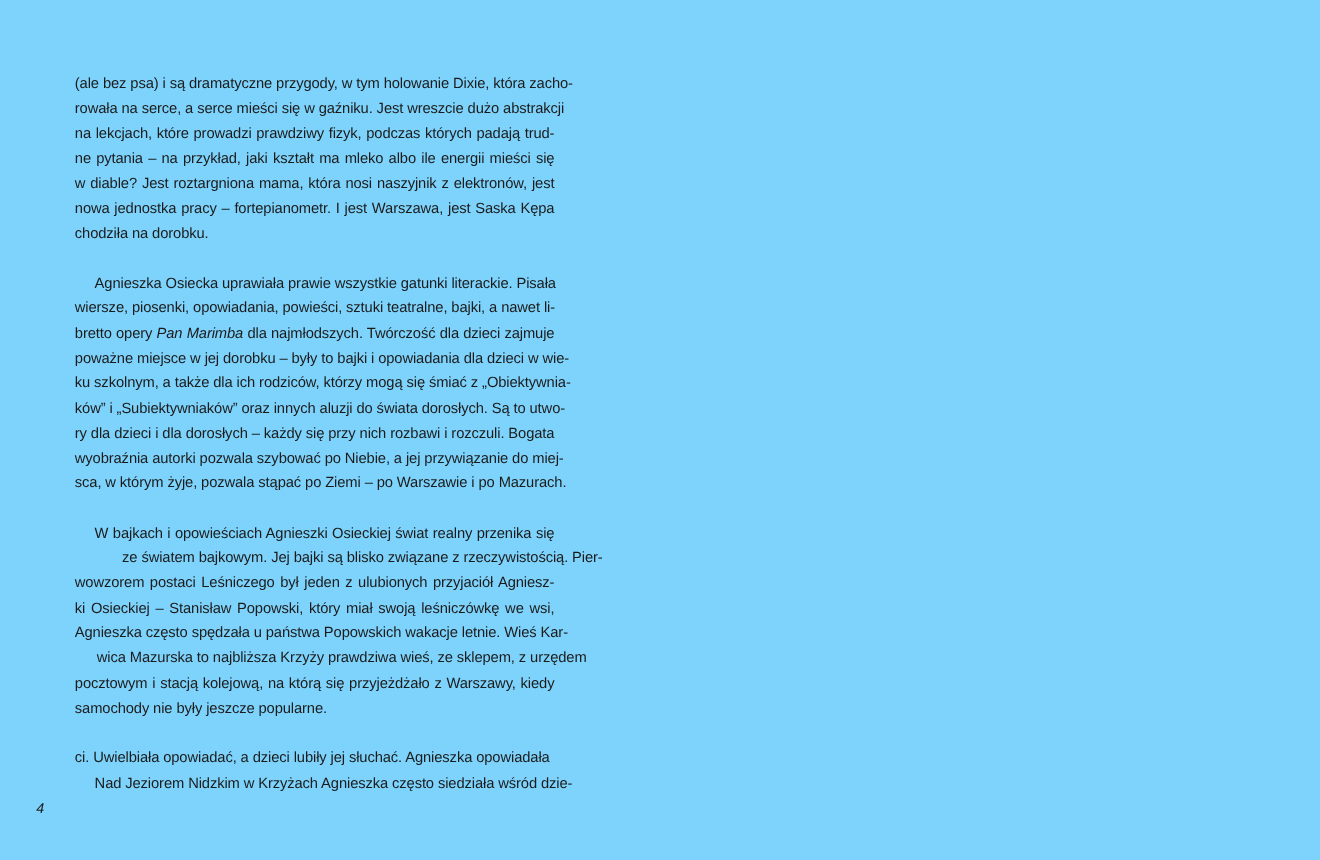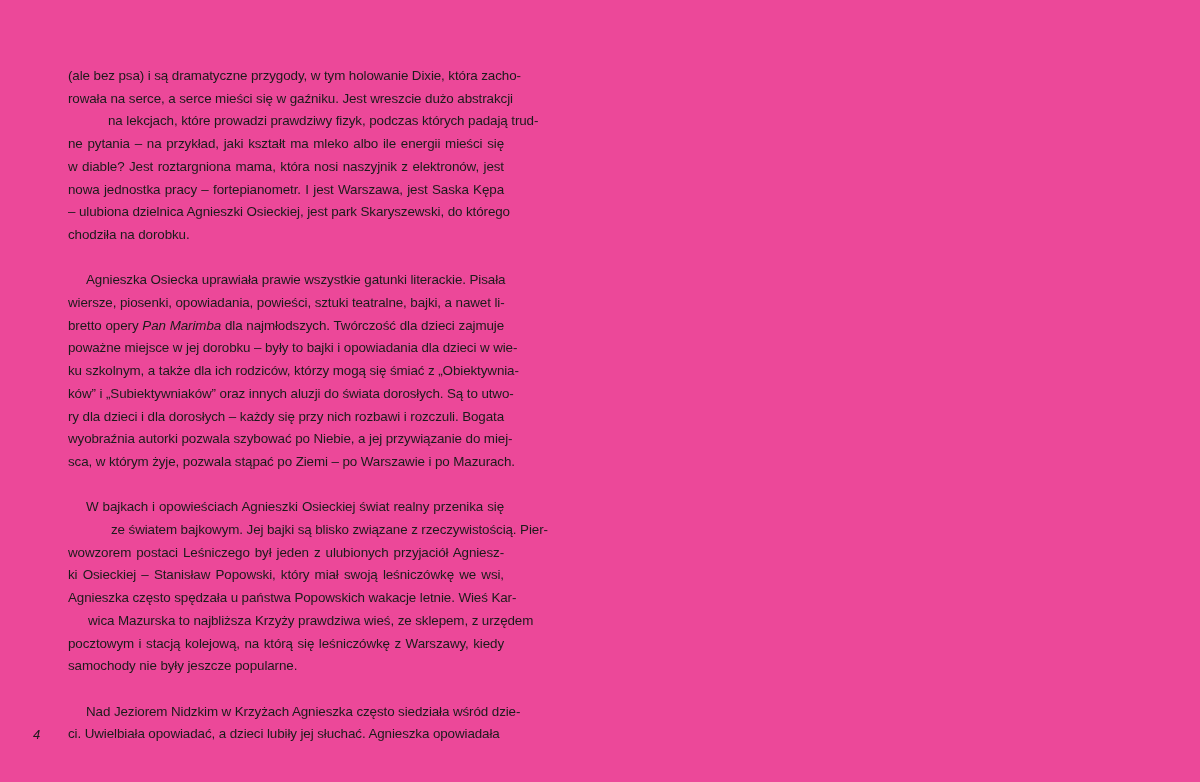--- a/index.html
+++ b/index.html
@@ -1,18 +1,18 @@
 <!DOCTYPE html>
 <html><head>
   <meta charset="utf-8">
   <style>
     html, body { margin: 0; padding: 0; background: #ffffff; }
     body { width: 1200px; height: 782px; position: relative; overflow: hidden; }
     .page {
-      position: absolute; top: 0; height: 782px; background: #ec4899;
+      position: absolute; top: 0; height: 782px; background: #7dd3fc;
     }
     .page-left { left: 0; width: 600px; }
     .page-right { left: 600px; width: 600px; }
     .col {
       position: absolute;
       width: 436px;
       font-family: "Liberation Sans", sans-serif;
       font-size: 13.4px;
       line-height: 22.7px;
       color: #1b1b1b;
@@ -33,51 +33,50 @@
     }
   </style>
 </head>
 <body>
 
 <div class="page page-left">
   <div class="col col-left" id="left-col">
       <p class="para">
         <span class="line" style="text-indent: 0px;">(ale bez psa) i są dramatyczne przygody, w tym holowanie Dixie, która zacho-</span>
         <span class="line" style="text-indent: 0px;">rowała na serce, a serce mieści się w gaźniku. Jest wreszcie dużo abstrakcji</span>
-        <span class="line" style="text-indent: 0px; margin-left: 40px;">na lekcjach, które prowadzi prawdziwy fizyk, podczas których padają trud-</span>
+        <span class="line" style="text-indent: 0px;">na lekcjach, które prowadzi prawdziwy fizyk, podczas których padają trud-</span>
         <span class="line" style="text-indent: 0px;">ne pytania – na przykład, jaki kształt ma mleko albo ile energii mieści się</span>
         <span class="line" style="text-indent: 0px;">w diable? Jest roztargniona mama, która nosi naszyjnik z elektronów, jest</span>
         <span class="line" style="text-indent: 0px;">nowa jednostka pracy – fortepianometr. I jest Warszawa, jest Saska Kępa</span>
-        <span class="line" style="text-indent: 0px;">– ulubiona dzielnica Agnieszki Osieckiej, jest park Skaryszewski, do którego</span>
         <span class="line last" style="text-indent: 0px;">chodziła na dorobku.</span>
       </p>
       <p class="para indent gap">
         <span class="line" style="text-indent: 18px;">Agnieszka Osiecka uprawiała prawie wszystkie gatunki literackie. Pisała</span>
         <span class="line" style="text-indent: 0px;">wiersze, piosenki, opowiadania, powieści, sztuki teatralne, bajki, a nawet li-</span>
         <span class="line" style="text-indent: 0px;">bretto opery <i>Pan Marimba</i> dla najmłodszych. Twórczość dla dzieci zajmuje</span>
         <span class="line" style="text-indent: 0px;">poważne miejsce w jej dorobku – były to bajki i opowiadania dla dzieci w wie-</span>
         <span class="line" style="text-indent: 0px;">ku szkolnym, a także dla ich rodziców, którzy mogą się śmiać z „Obiektywnia-</span>
         <span class="line" style="text-indent: 0px;">ków” i „Subiektywniaków” oraz innych aluzji do świata dorosłych. Są to utwo-</span>
         <span class="line" style="text-indent: 0px;">ry dla dzieci i dla dorosłych – każdy się przy nich rozbawi i rozczuli. Bogata</span>
         <span class="line" style="text-indent: 0px;">wyobraźnia autorki pozwala szybować po Niebie, a jej przywiązanie do miej-</span>
         <span class="line last" style="text-indent: 0px;">sca, w którym żyje, pozwala stąpać po Ziemi – po Warszawie i po Mazurach.</span>
       </p>
       <p class="para indent gap">
         <span class="line" style="text-indent: 18px;">W bajkach i opowieściach Agnieszki Osieckiej świat realny przenika się</span>
         <span class="line" style="text-indent: 0px; margin-left: 43px;">ze światem bajkowym. Jej bajki są blisko związane z rzeczywistością. Pier-</span>
         <span class="line" style="text-indent: 0px;">wowzorem postaci Leśniczego był jeden z ulubionych przyjaciół Agniesz-</span>
         <span class="line" style="text-indent: 0px;">ki Osieckiej – Stanisław Popowski, który miał swoją leśniczówkę we wsi,</span>
         <span class="line" style="text-indent: 0px;">Agnieszka często spędzała u państwa Popowskich wakacje letnie. Wieś Kar-</span>
         <span class="line" style="text-indent: 0px; margin-left: 20px;">wica Mazurska to najbliższa Krzyży prawdziwa wieś, ze sklepem, z urzędem</span>
-        <span class="line" style="text-indent: 0px;">pocztowym i stacją kolejową, na którą się leśniczówkę z Warszawy, kiedy</span>
+        <span class="line" style="text-indent: 0px;">pocztowym i stacją kolejową, na którą się przyjeżdżało z Warszawy, kiedy</span>
         <span class="line last" style="text-indent: 0px;">samochody nie były jeszcze popularne.</span>
       </p>
       <p class="para indent gap">
+        <span class="line last" style="text-indent: 0px;">ci. Uwielbiała opowiadać, a dzieci lubiły jej słuchać. Agnieszka opowiadała</span>
         <span class="line" style="text-indent: 18px;">Nad Jeziorem Nidzkim w Krzyżach Agnieszka często siedziała wśród dzie-</span>
-        <span class="line last" style="text-indent: 0px;">ci. Uwielbiała opowiadać, a dzieci lubiły jej słuchać. Agnieszka opowiadała</span>
       </p>
     </div>
   <div class="page-number">4</div>
 </div>
 
 <div class="page page-right">
   
 </div>
 
 </body></html>

